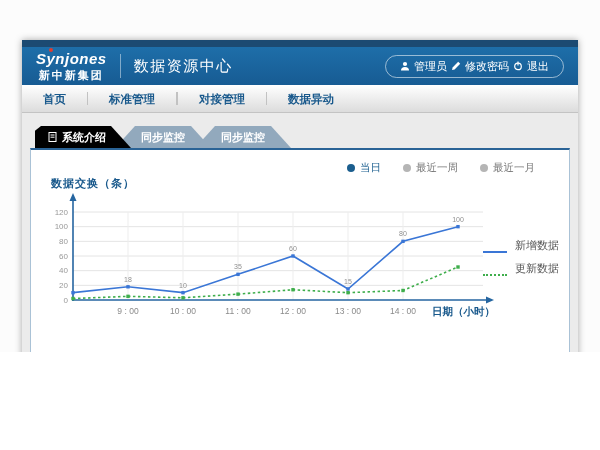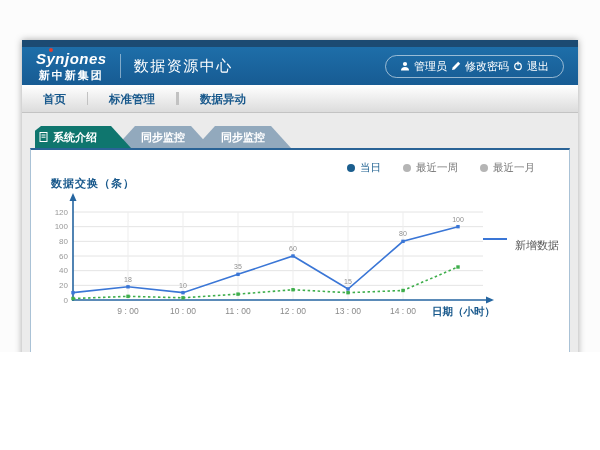--- a/index.html
+++ b/index.html
@@ -14,30 +14,30 @@
   .logo-sub{font-weight:bold;font-size:11px;letter-spacing:2px;margin-top:4px}
   .hdr-divider{width:1px;height:24px;background:rgba(255,255,255,.45);margin:0 13px}
   .app-title{font-size:15px;letter-spacing:1.5px}
   .user-menu{margin-left:auto;display:flex;align-items:center;gap:4px;border:1px solid rgba(255,255,255,.55);border-radius:12px;padding:3px 14px;font-size:11px}
   .user-item{display:flex;align-items:center;gap:4px;cursor:pointer;white-space:nowrap}
   .nav{height:27px;background:linear-gradient(#ffffff,#dcdcdc);border-bottom:1px solid #c3c3c3;display:flex;align-items:center}
   .nav-item{padding:0 21px;font-size:11.5px;font-weight:bold;color:#19598c;cursor:pointer;line-height:26px}
   .nav-sep{width:1px;height:13px;background:#c2c2c2}
   .tabs{display:flex;margin:13px 0 0 13px;height:22px}
   .tab{height:22px;line-height:22px;color:#fff;font-size:11px;font-weight:bold;display:flex;align-items:center;gap:5px;width:96px;box-sizing:border-box}
-  .tab.active{background:#0f766e;z-index:2;cursor:default;padding:0 0 0 4px;clip-path:polygon(0 100%,0 22%,6px 0,76px 0,96px 100%)}
+  .tab.active{background:#000000;z-index:2;cursor:default;padding:0 0 0 13px;clip-path:polygon(0 100%,0 22%,6px 0,76px 0,96px 100%)}
   .tab.inactive{background:#92a9bd;margin-left:-16px;z-index:0;cursor:pointer;padding:0 0 0 26px;clip-path:polygon(0 100%,20px 0,76px 0,96px 100%)}
   .panel{margin:0 8px;background:#fff;border:1px solid #aac2d6;border-top:2px solid #2a6396;height:261px;position:relative}
   .range-row{position:absolute;top:11px;right:34px;display:flex;gap:22px;align-items:center}
   .range-opt{display:flex;align-items:center;gap:5px;font-size:10.5px;color:#777;cursor:pointer}
   .radio{width:8px;height:8px;border-radius:50%;display:inline-block}
   .y-title{position:absolute;top:26px;left:20px;color:#19598c;font-weight:bold;font-size:11px;letter-spacing:1px}
   .chart-svg{position:absolute;left:12px;top:38px;font-family:inherit}
   .legend{position:absolute;left:452px;top:88px}
-  .legend-row{display:flex;align-items:flex-start;gap:8px;margin-bottom:8px;font-size:11px;color:#555}
+  .legend-row{display:flex;align-items:flex-end;gap:8px;margin-bottom:8px;font-size:11px;color:#555}
   .sample{width:24px;height:0;display:inline-block}
   .note{position:absolute;left:30px;top:204px;font-size:10px;color:#9a9a9a;white-space:nowrap;overflow:hidden;max-width:505px}
   .note b{color:#cf3d3d;font-weight:normal}
 </style>
 </head>
 <body>
 
 <div class="stage">
   <div class="window">
 
@@ -74,20 +74,21 @@
         </span>
       </div>
     </div>
 
     <div class="nav">
         <span class="nav-item">首页</span>
         <span class="nav-sep"></span>
         <span class="nav-item">标准管理</span>
         <span class="nav-sep"></span>
         <span class="nav-sep"></span>
+        <span class="nav-item">对接管理</span>
         <span class="nav-sep"></span>
         <span class="nav-item">数据异动</span>
       </div>
 
     <div class="tabs">
         <div class="tab active">
           <svg width="9" height="10" viewBox="0 0 9 10">
             <rect x="1" y="0.5" width="7" height="9" fill="none" stroke="#fff"></rect>
             <line x1="2.5" y1="3" x2="6.5" y2="3" stroke="#fff"></line>
             <line x1="2.5" y1="5.2" x2="6.5" y2="5.2" stroke="#fff"></line>
@@ -173,20 +174,24 @@
           <rect x="303.3" y="102.96666666666667" width="3.4" height="3.4" fill="#3fae4c"></rect>
           <rect x="358.3" y="100.76666666666667" width="3.4" height="3.4" fill="#3fae4c"></rect>
           <rect x="413.3" y="77.3" width="3.4" height="3.4" fill="#3fae4c"></rect>
           <text x="452" y="127" text-anchor="end" font-size="10.5" font-weight="bold" fill="#19598c">日期（小时）</text>
         </svg>
       <div class="legend">
           <div class="legend-row">
             <span class="sample" style="border-top: 2px solid rgb(58, 118, 214);"></span>
             <span>新增数据</span>
           </div>
+          <div class="legend-row">
+            <span class="sample" style="border-top: 2px dotted rgb(63, 174, 76);"></span>
+            <span>更新数据</span>
+          </div>
         </div>
       <div class="note">
         <b>备注：</b><span>以上数据更新于时间产生数据以上数据更新于时间产生数据以上数据更新于时间产生数据以上数据更新于时间产生数据以上数据更新于</span>
       </div>
     </div>
 
   </div>
 </div>
 
 </body></html>

